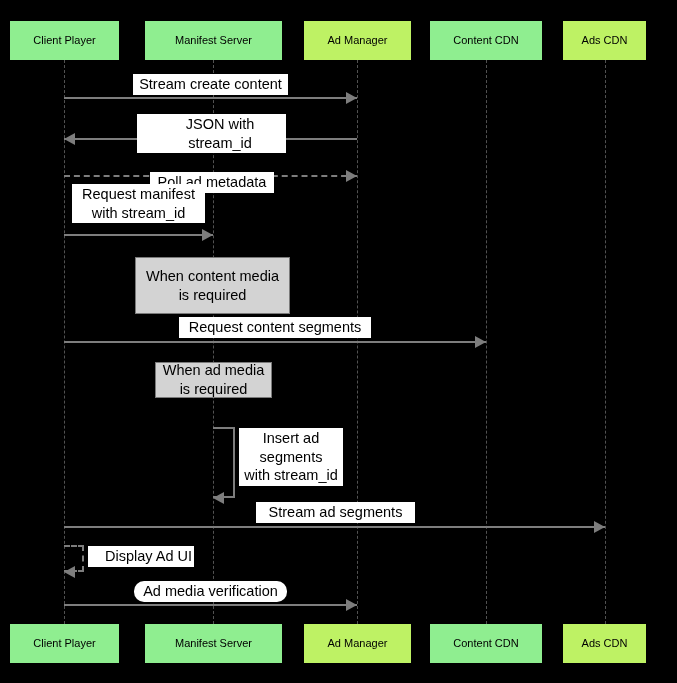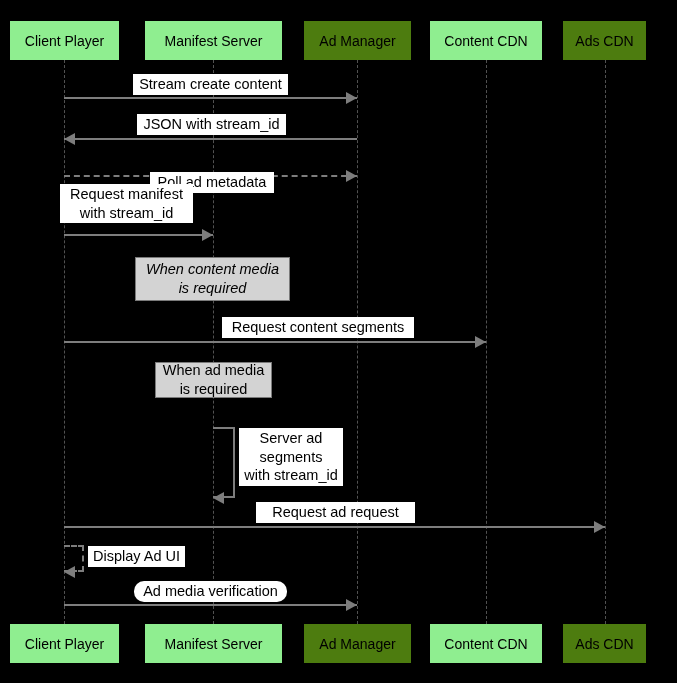--- a/index.html
+++ b/index.html
@@ -16,27 +16,27 @@
     height: 683px;
     background: #000000;
     overflow: hidden;
   }
   .actor-box {
     position: absolute;
     box-sizing: border-box;
     display: flex;
     align-items: center;
     justify-content: center;
-    font-size: 14px;
+    font-size: 11px;
     color: #000000;
     line-height: 1;
     white-space: nowrap;
   }
   .actor-box.green { background: #8FEE90; }
-  .actor-box.blue  { background: #4d7c0f; }
+  .actor-box.blue  { background: #bef264; }
 
   .lifeline {
     position: absolute;
     width: 0;
     border-left: 1px dashed #6e6e6e;
     opacity: 0.75;
   }
 
   .msg-line {
     position: absolute;
@@ -115,50 +115,50 @@
       <div class="actor-box blue" style="left: 304px; top: 21px; width: 107px; height: 39px;">Ad Manager</div>
       <div class="actor-box green" style="left: 430px; top: 21px; width: 112px; height: 39px;">Content CDN</div>
       <div class="actor-box blue" style="left: 563px; top: 21px; width: 83px; height: 39px;">Ads CDN</div>
     </div>
   <div id="messages">
       <div class="msg-line" style="left: 64px; top: 97px; width: 293px;"></div>
       <div class="arrowhead right" style="top: 92px; left: 346px;"></div>
       <div class="msg-label" style="left: 133px; top: 74px; width: 155px;">Stream create content</div>
       <div class="msg-line" style="left: 64px; top: 138px; width: 293px;"></div>
       <div class="arrowhead left" style="top: 133px; left: 64px;"></div>
-      <div class="msg-label" style="left: 137px; top: 114px; width: 149px;">JSON with stream_id</div>
+      <div class="msg-label" style="left: 137px; top: 114px; width: 149px; padding-left: 19px;">JSON with stream_id</div>
       <div class="msg-line dashed" style="left: 64px; top: 175px; width: 293px;"></div>
       <div class="arrowhead right" style="top: 170px; left: 346px;"></div>
       <div class="msg-label" style="left: 150px; top: 152px; width: 124px; margin-top: 20px;">Poll ad metadata</div>
       <div class="msg-line" style="left: 64px; top: 234px; width: 149px;"></div>
       <div class="arrowhead right" style="top: 229px; left: 202px;"></div>
-      <div class="msg-label" style="left: 60px; top: 184px; width: 133px;">Request manifest
+      <div class="msg-label" style="left: 72px; top: 184px; width: 133px;">Request manifest
 with stream_id</div>
       <div class="msg-line" style="left: 64px; top: 341px; width: 422px;"></div>
       <div class="arrowhead right" style="top: 336px; left: 475px;"></div>
-      <div class="msg-label" style="left: 179px; top: 317px; width: 192px; margin-left: 43px;">Request content segments</div>
+      <div class="msg-label" style="left: 179px; top: 317px; width: 192px;">Request content segments</div>
       <div class="msg-line" style="left: 64px; top: 526px; width: 541px;"></div>
       <div class="arrowhead right" style="top: 521px; left: 594px;"></div>
-      <div class="msg-label" style="left: 256px; top: 502px; width: 159px;">Request ad request</div>
+      <div class="msg-label" style="left: 256px; top: 502px; width: 159px;">Stream ad segments</div>
       <div class="msg-line" style="left: 64px; top: 604px; width: 293px;"></div>
       <div class="arrowhead right" style="top: 599px; left: 346px;"></div>
       <div class="msg-label" style="left: 134px; top: 581px; width: 153px; border-radius: 10px;">Ad media verification</div>
     </div>
   <div id="self-messages">
       <div class="selfloop" style="left: 213px; top: 427px; width: 22px; height: 71px;"></div>
       <div class="arrowhead left" style="left: 213px; top: 492px;"></div>
-      <div class="msg-label" style="left: 239px; top: 428px; width: 104px;">Server ad
+      <div class="msg-label" style="left: 239px; top: 428px; width: 104px;">Insert ad
 segments
 with stream_id</div>
       <div class="selfloop dashed" style="left: 64px; top: 545px; width: 20px; height: 27px;"></div>
       <div class="arrowhead left" style="left: 64px; top: 566px;"></div>
-      <div class="msg-label" style="left: 88px; top: 546px; width: 97px;">Display Ad UI</div>
+      <div class="msg-label" style="left: 88px; top: 546px; width: 106px; text-align: right;">Display Ad UI</div>
     </div>
   <div id="notes">
-      <div class="note-box" style="left: 135px; top: 257px; width: 155px; height: 44px; font-style: italic;">When content media
+      <div class="note-box" style="left: 135px; top: 257px; width: 155px; height: 57px;">When content media
 is required</div>
       <div class="note-box" style="left: 155px; top: 362px; width: 117px; height: 36px;">When ad media
 is required</div>
     </div>
   <div id="footer-actors">
       <div class="actor-box green" style="left: 10px; top: 624px; width: 109px; height: 39px;">Client Player</div>
       <div class="actor-box green" style="left: 145px; top: 624px; width: 137px; height: 39px;">Manifest Server</div>
       <div class="actor-box blue" style="left: 304px; top: 624px; width: 107px; height: 39px;">Ad Manager</div>
       <div class="actor-box green" style="left: 430px; top: 624px; width: 112px; height: 39px;">Content CDN</div>
       <div class="actor-box blue" style="left: 563px; top: 624px; width: 83px; height: 39px;">Ads CDN</div>

